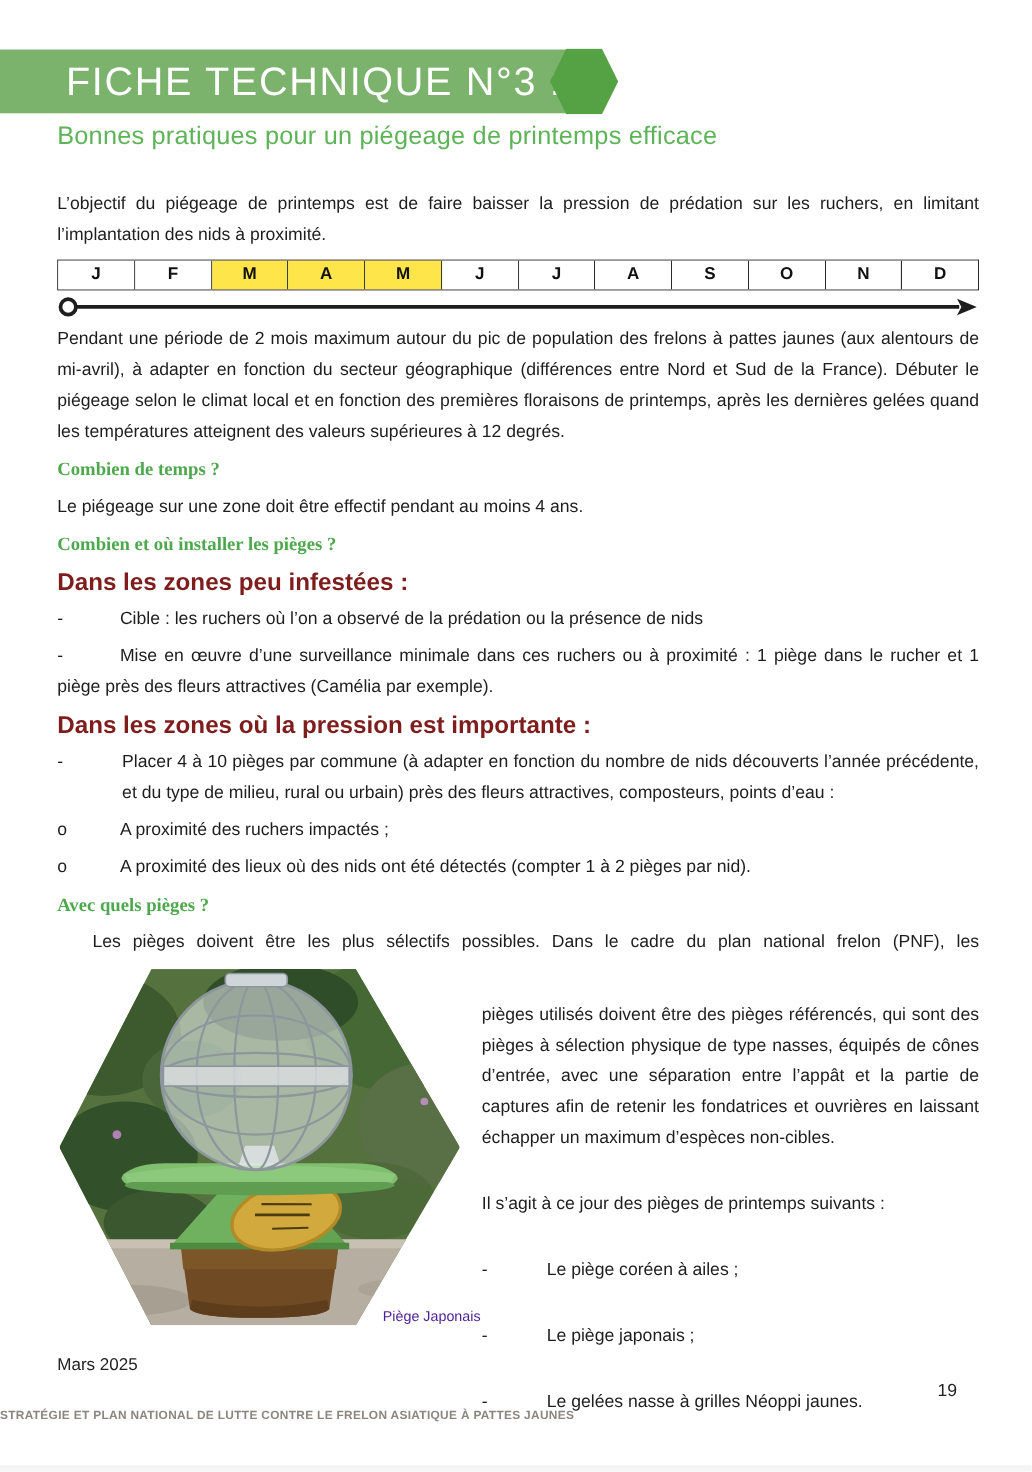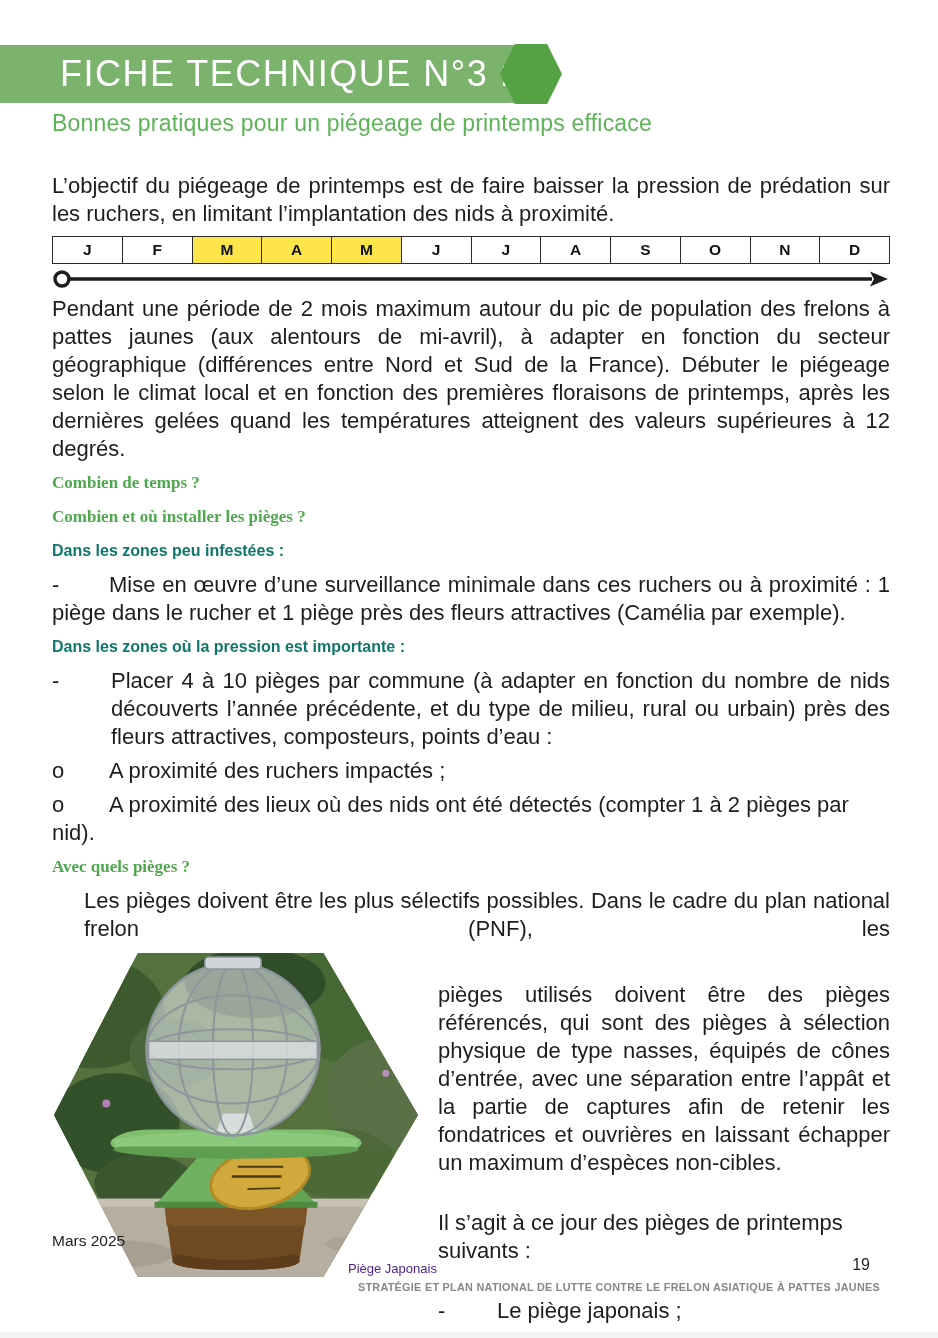--- a/index.html
+++ b/index.html
@@ -37,25 +37,25 @@
     position:absolute; top:110px; left:52px;
     font-size:23px; color:#5cb457; font-weight:400;
     letter-spacing:.2px;
   }
 
   
   .content {
     position:absolute; top:166px; left:52px;
     width:838px;
   }
-  p, .h-green, .h-bold { font-size:22px; line-height:28px; margin:6px 0; }
+  p, .h-green, .h-bold { font-size:16px; line-height:28px; margin:6px 0; }
   .just { text-align:justify; }
   .just-all { text-align:justify; text-align-last:justify;margin-left:32px; }
   .h-green { color:#4ea84d; font-weight:bold; font-size:17px;font-family:Liberation Serif, serif; }
-  .h-bold  { font-weight:bold; font-size:16px; color:#0f766e; }
+  .h-bold  { font-weight:bold; font-size:22px; color:#7f1d1d; }
 
   
   .calendar {
     display:flex; width:838px; height:28px;
     border:1.6px solid #2b2b2b;
     margin-top:8px;
   }
   .month-cell {
     flex:1; display:flex; align-items:center; justify-content:center;
     border-right:1.6px solid #2b2b2b;
@@ -91,21 +91,21 @@
   .txt-col p { line-height:28px;margin-top:32px; }
   .txt-col .li-flow .marker { width:59px; }
 
   
   .footer-date {
     position:absolute; left:52px; top:1232px;
     font-size:15.5px; color:#222;
   }
   .footer-org {
     position:absolute; left:0; top:1281px; width:880px;
-    text-align:right;
+    text-align:left;
     font-size:10.8px; font-weight:bold; letter-spacing:.3px;
     color:#8b8680;
   }
   .footer-page {
     position:absolute; right:68px; top:1256px;
     font-size:16px; color:#222;
   }
   .bottom-strip {
     position:absolute; left:0; bottom:0; width:938px; height:6px;
     background:#f4f4f5;
@@ -143,25 +143,27 @@
 
     <svg class="timeline" viewBox="0 0 838 20">
       <circle cx="10" cy="10" r="7" fill="#ffffff" stroke="#1d1d1d" stroke-width="3.4"></circle>
       <line x1="17" y1="10" x2="820" y2="10" stroke="#1d1d1d" stroke-width="3.4"></line>
       <polygon points="818,2.5 836,10 818,17.5 822,10" fill="#1d1d1d"></polygon>
     </svg>
 
     <p class="just">Pendant une période de 2 mois maximum autour du pic de population des frelons à pattes jaunes (aux alentours de mi-avril), à adapter en fonction du secteur géographique (différences entre Nord et Sud de la France). Débuter le piégeage selon le climat local et en fonction des premières floraisons de printemps, après les dernières gelées quand les températures atteignent des valeurs supérieures à 12 degrés.</p>
 
     <div class="h-green">Combien de temps ?</div>
+    <p>Le piégeage sur une zone doit être effectif pendant au moins 4 ans.</p>
 
     <div class="h-green">Combien et où installer les pièges ?</div>
 
     <div class="h-bold">Dans les zones peu infestées :</div>
 
+    <p class="li-flow just"><span class="marker">-</span><span>Cible : les ruchers où l’on a observé de la prédation ou la présence de nids</span></p>
     <p class="li-flow just"><span class="marker">-</span><span>Mise en œuvre d’une surveillance minimale dans ces ruchers ou à proximité : 1 piège dans le rucher et 1 piège près des fleurs attractives (Camélia par exemple).</span></p>
 
     <div class="h-bold">Dans les zones où la pression est importante :</div>
 
     <p class="li-hang just"><span class="marker">-</span><span>Placer 4 à 10 pièges par commune (à adapter en fonction du nombre de nids découverts l’année précédente, et du type de milieu, rural ou urbain) près des fleurs attractives, composteurs, points d’eau :</span></p>
 
     <p class="li-flow"><span class="marker">o</span><span>A proximité des ruchers impactés ;</span></p>
     <p class="li-flow"><span class="marker">o</span><span>A proximité des lieux où des nids ont été détectés (compter 1 à 2 pièges par nid).</span></p>
 
     <div class="h-green">Avec quels pièges ?</div>
@@ -222,22 +224,22 @@
             <rect x="94" y="88" width="168" height="18" fill="none" stroke="#8d969c" stroke-width="1.5"></rect>
             <rect x="150" y="4" width="56" height="12" rx="4" fill="#cfd5d9" stroke="#8d969c" stroke-width="1.5"></rect>
           </svg>
         </div>
         <div class="fig-caption">Piège Japonais</div>
       </div>
 
       <div class="txt-col">
         <p class="just">pièges utilisés doivent être des pièges référencés, qui sont des pièges à sélection physique de type nasses, équipés de cônes d’entrée, avec une séparation entre l’appât et la partie de captures afin de retenir les fondatrices et ouvrières en laissant échapper un maximum d’espèces non-cibles.</p>
         <p>Il s’agit à ce jour des pièges de printemps suivants :</p>
+        <p class="li-flow"><span class="marker">-</span><span>Le piège coréen à ailes ;</span></p>
         <p class="li-flow"><span class="marker">-</span><span>Le piège japonais ;</span></p>
-        <p class="li-flow"><span class="marker">-</span><span>Le piège coréen à ailes ;</span></p>
         <p class="li-flow"><span class="marker">-</span><span>Le gelées nasse à grilles Néoppi jaunes.</span></p>
       </div>
     </div>
 
   </div>
 
   <div class="footer-date">Mars 2025</div>
   <div class="footer-org">STRATÉGIE ET PLAN NATIONAL DE LUTTE CONTRE LE FRELON ASIATIQUE À PATTES JAUNES</div>
   <div class="footer-page">19</div>
   <div class="bottom-strip"></div>

